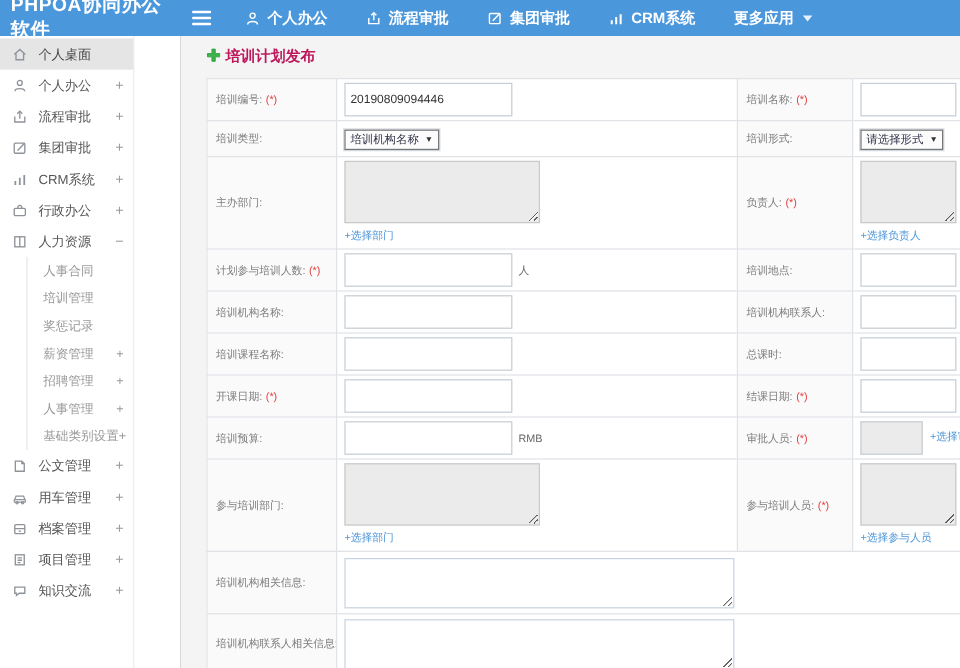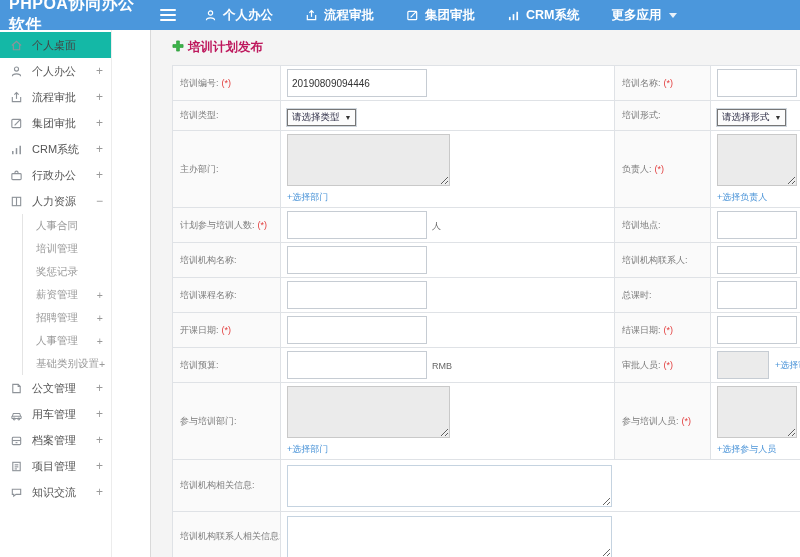--- a/index.html
+++ b/index.html
@@ -14,21 +14,21 @@
   .hdr-item { display:flex; align-items:center; gap:6px; font-size:12.5px; font-weight:600; cursor:pointer; }
   .hdr-item svg { display:block; }
   .caret { width:0; height:0; border-left:4px solid transparent; border-right:4px solid transparent;
     border-top:5px solid #e8f1fa; margin-left:2px; }
   
   .wrap { display:flex; height:527px; }
   .side { width:151px; background:#fff; border-right:1px solid #d9d9d9; overflow:hidden; }
   .side-list { width:112px; border-right:1px solid #ececec; min-height:100%; padding-top:2px; }
   .s-item { height:26px; display:flex; align-items:center; padding:0 8px 0 10px; color:#555;
     font-size:11px; cursor:pointer; }
-  .s-item.active { background:#14b8a6; color:#444; }
+  .s-item.active { background:#e5e5e5; color:#444; }
   .s-item .s-ic { width:15px; display:flex; color:#8e9399; }
   .s-item .s-lb { flex:1; margin-left:7px; white-space:nowrap; }
   .s-item .s-ex { color:#9a9a9a; font-size:12px; }
   .s-sub { margin-left:22px; border-left:1px solid #e4e4e4; }
   .s-sub-item { height:23px; display:flex; align-items:center; padding:0 8px 0 13px; color:#999;
     font-size:10.5px; cursor:pointer; }
   .s-sub-item .s-lb { flex:1; white-space:nowrap; }
   
   .main { flex:1; background:#f4f4f4; padding:9px 0 0 21px; overflow:hidden; }
   .title { display:flex; align-items:center; gap:4px; font-size:12.5px; font-weight:bold; color:#be185d;
@@ -289,21 +289,21 @@
       <tbody>
           <tr class="h30">
         <td class="lbl"><span>培训编号:</span><span class="req">(*)</span></td>
         <td class="val"><input class="txt w140" value="20190809094446" style=""></td>
         <td class="lbl"><span>培训名称:</span><span class="req">(*)</span></td>
         <td class="val"><input class="txt w80" style=""></td>
       </tr>
       <tr class="h30">
         <td class="lbl"><span>培训类型:</span></td>
         <td class="val"><span class="sel">
-                <span>请选择类型</span>
+                <span>培训机构名称</span>
                 <span class="arr">▼</span>
               </span></td>
         <td class="lbl"><span>培训形式:</span></td>
         <td class="val"><span class="sel">
                 <span>请选择形式</span>
                 <span class="arr">▼</span>
               </span></td>
       </tr>
       <tr class="h64">
         <td class="lbl"><span>主办部门:</span></td>

